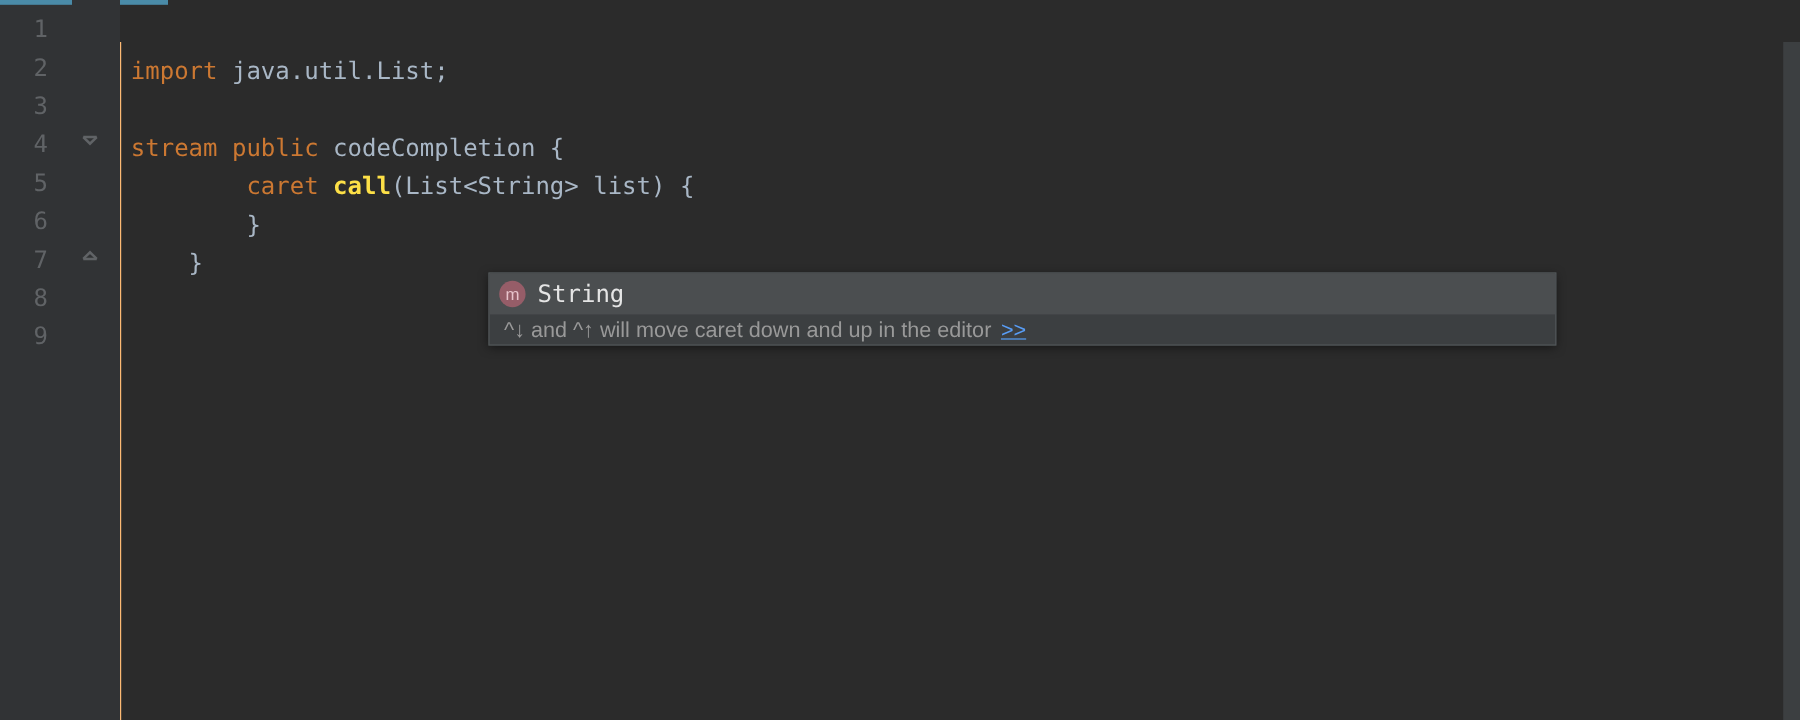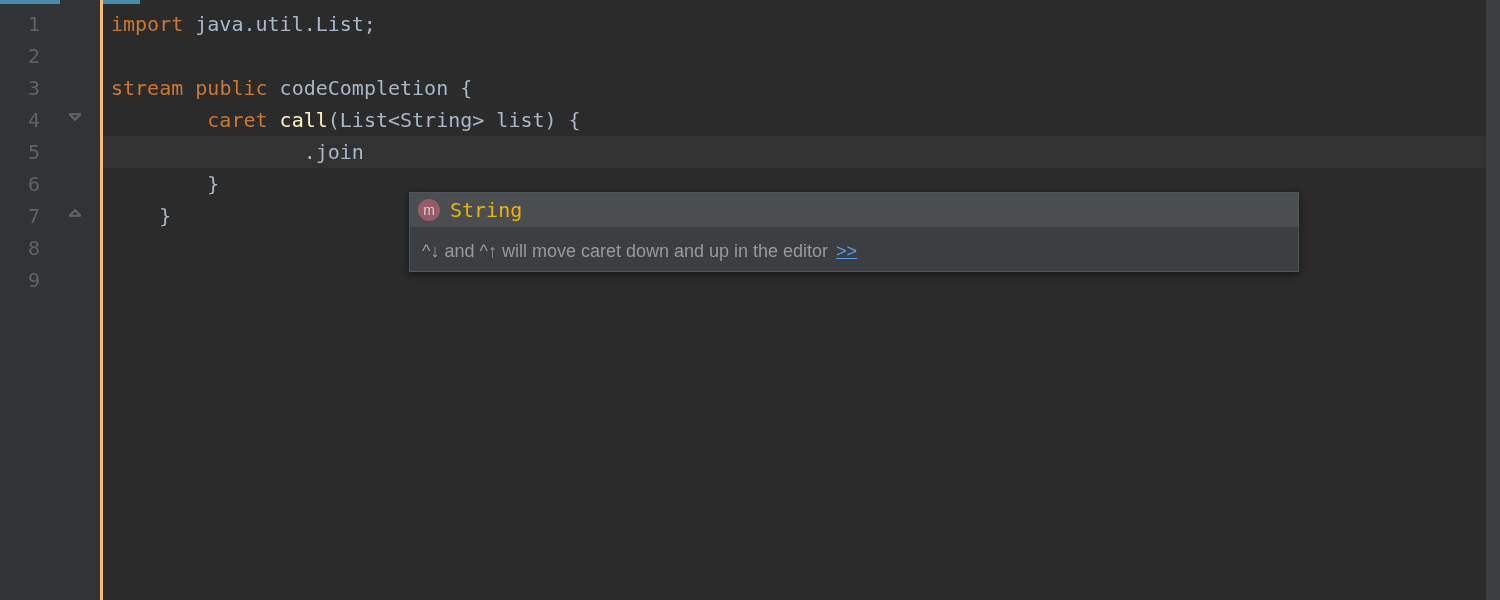--- a/index.html
+++ b/index.html
@@ -63,33 +63,34 @@
     .fold-close {
       top: 206px;
     }
     .code-area {
       flex: 1;
       padding-top: 8px;
       padding-left: 8px;
       color: #a9b7c6;
       line-height: 32px;
       position: relative;
-      border-left: 3px solid #fdba74;
+      border-left: 1px solid #fdba74;
+      margin-top: 35px;
     }
     .code-line {
       height: 32px;
       white-space: pre;
     }
     .highlighted-line {
       background: #323232;
       margin-left: -8px;
       padding-left: 8px;
     }
     .kw { color: #cc7832; }
-    .fn { color: #fef9c3; }
+    .fn { color: #fde047; font-weight: bold; }
 
     .completion-popup {
       position: absolute;
       top: 192px;
       left: 306px;
       width: 890px;
       background: #3c3f41;
       border: 1px solid #515658;
       box-shadow: 0 2px 8px rgba(0,0,0,0.5);
       font-size: 20px;
@@ -113,34 +114,34 @@
       justify-content: center;
       font-size: 14px;
       margin-right: 10px;
       font-family: sans-serif;
     }
     .completion-text {
       flex: 1;
       font-family: 'Menlo', 'Consolas', monospace;
     }
     .completion-return {
-      color: #eab308;
+      color: #e5e5e5;
       font-family: 'Menlo', 'Consolas', monospace;
     }
     .completion-match {
       color: #a877c0;
     }
     .completion-hint {
       padding: 4px 12px;
       color: #999999;
       font-family: 'Helvetica Neue', Arial, sans-serif;
       font-size: 18px;
       display: flex;
-      align-items: flex-end;
-      height: 44px;
+      align-items: center;
+      height: 25px;
     }
     .hint-link {
       color: #589df6;
       text-decoration: underline;
       margin-left: 8px;
       cursor: pointer;
     }
     .scrollbar-track {
       position: absolute;
       right: 0;
@@ -177,21 +178,20 @@
       <path d="M1 7 L5 3 L9 7" stroke="#606366" stroke-width="1.5" fill="none"></path>
       <path d="M1 7 L9 7" stroke="#606366" stroke-width="1.5"></path>
     </svg>
   </div>
 
   <div class="code-area">
     <div class="code-line"><span class="kw">import</span><span> java.util.List;</span></div>
     <div class="code-line"></div>
     <div class="code-line"><span class="kw">stream</span> <span class="kw">public</span> <span>codeCompletion </span><span>{</span></div>
     <div class="code-line">        <span class="kw">caret</span> <span class="fn">call</span><span>(List&lt;String&gt; list) {</span></div>
-    <div class="code-line highlighted-line"><span>                .</span><span>join</span></div>
     <div class="code-line"><span>        }</span></div>
     <div class="code-line"><span>    }</span></div>
     <div class="code-line"></div>
 
     <div class="completion-popup">
       <div class="completion-item">
         <div class="completion-icon">m</div>
         <div class="completion-return">String</div>
       </div>
       <div class="completion-hint">

